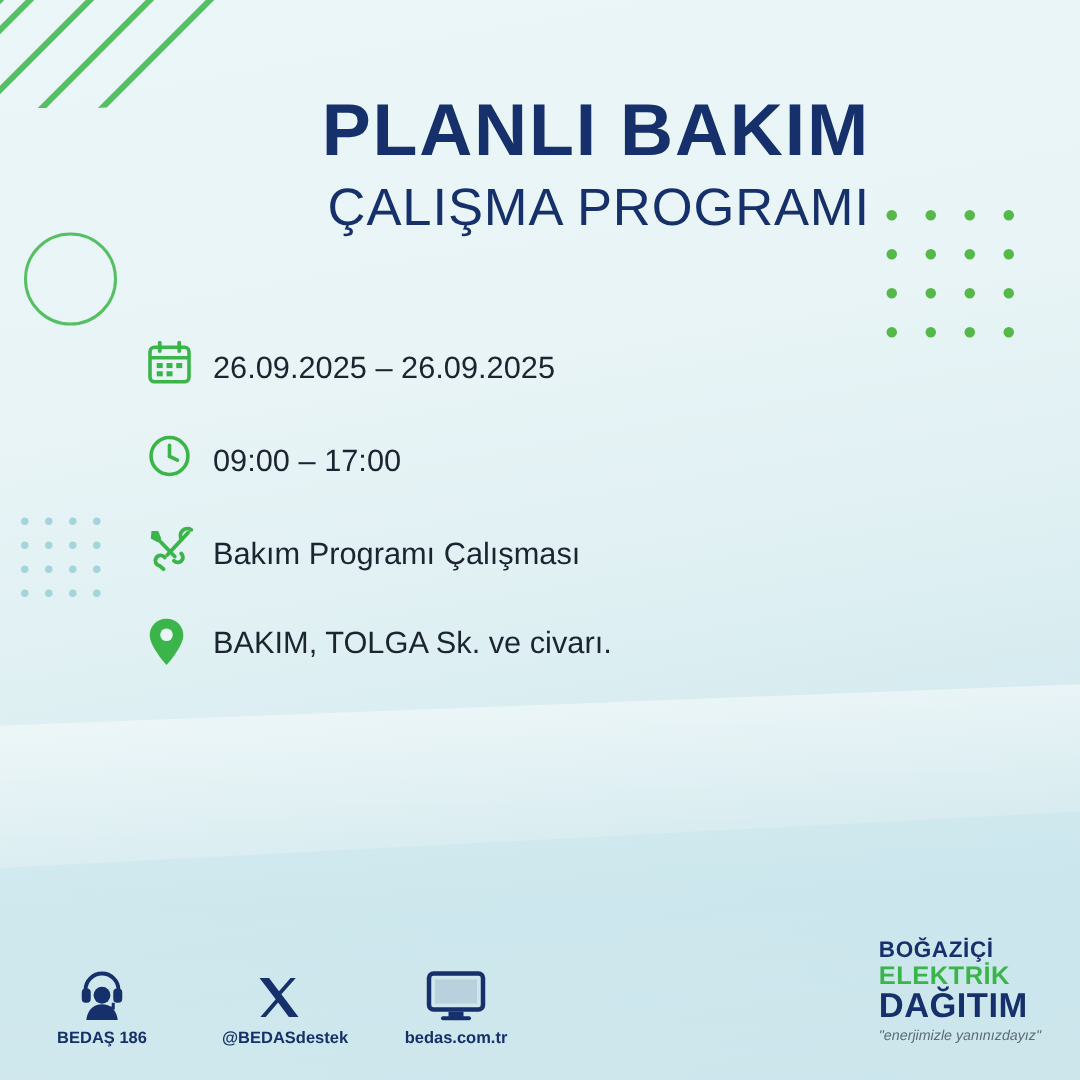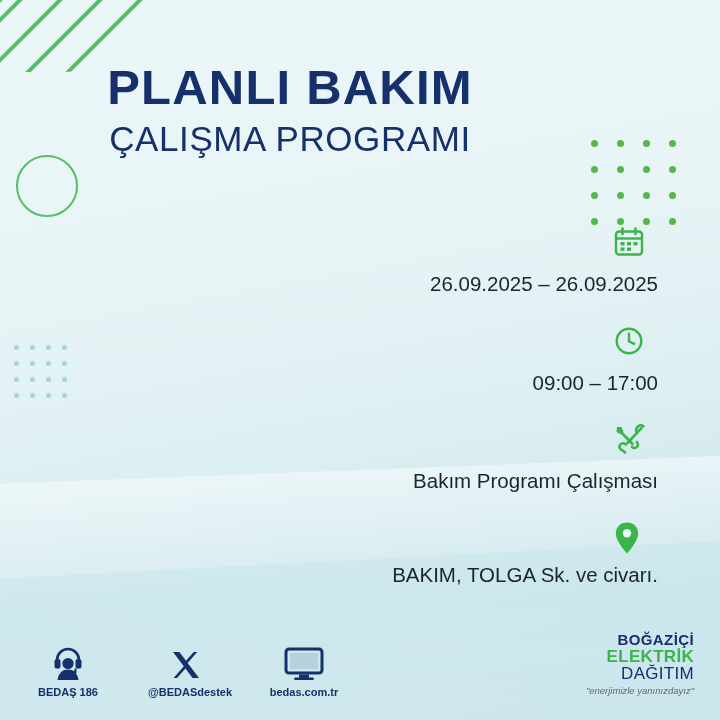--- a/index.html
+++ b/index.html
@@ -88,21 +88,21 @@
   .dots-left i {
     width: 5px; height: 5px; border-radius: 50%;
     background: #8fc9d4; display:block; opacity:.75;
   }
 
   .title-wrap {
     position: absolute;
     top: 62px;
     left: 0;
     width: 580px;
-    text-align: center;
+    text-align: right;
   }
   .title-main {
     font-size: 49px;
     font-weight: bold;
     color: #16306b;
     letter-spacing: 1.2px;
     line-height: 1.05;
   }
   .title-sub {
     font-size: 35px;
@@ -113,23 +113,22 @@
   }
 
   .info-list {
     position: absolute;
     left: 98px;
     top: 222px;
     width: 560px;
   }
   .info-row {
     display: flex;
-    align-items: flex-end;
+    align-items: center;
     margin-bottom: 22px;
-    flex-direction: column;
   }
   .info-icon {
     width: 44px;
     min-width: 44px;
     height: 40px;
     display: flex;
     align-items: center;
     justify-content: flex-start;
   }
   .info-text {
@@ -171,26 +170,25 @@
     font-size: 11px;
     font-weight: bold;
     margin-top: 5px;
     color: #16306b;
     white-space: nowrap;
   }
   .brand {
     position: absolute;
     right: 26px;
     bottom: 6px;
-    text-align: right;
     line-height: 1.04;
   }
   .brand .l1 { font-size: 15px; font-weight: bold; color:#16306b; letter-spacing:.4px;}
   .brand .l2 { font-size: 17px; font-weight: bold; color:#3bb54a; letter-spacing:.3px;}
-  .brand .l3 { font-size: 17px; font-weight: normal; color:#16306b; letter-spacing:.3px;}
+  .brand .l3 { font-size: 23px; font-weight: bold; color:#16306b; letter-spacing:.3px;}
   .brand .slogan { font-size: 9.5px; color:#5a6b7a; font-style: italic; margin-top:3px;}
 </style>
 </head>
 <body>
 
 <div class="poster">
 
   <div class="band"></div>
   <div class="band2"></div>
 

